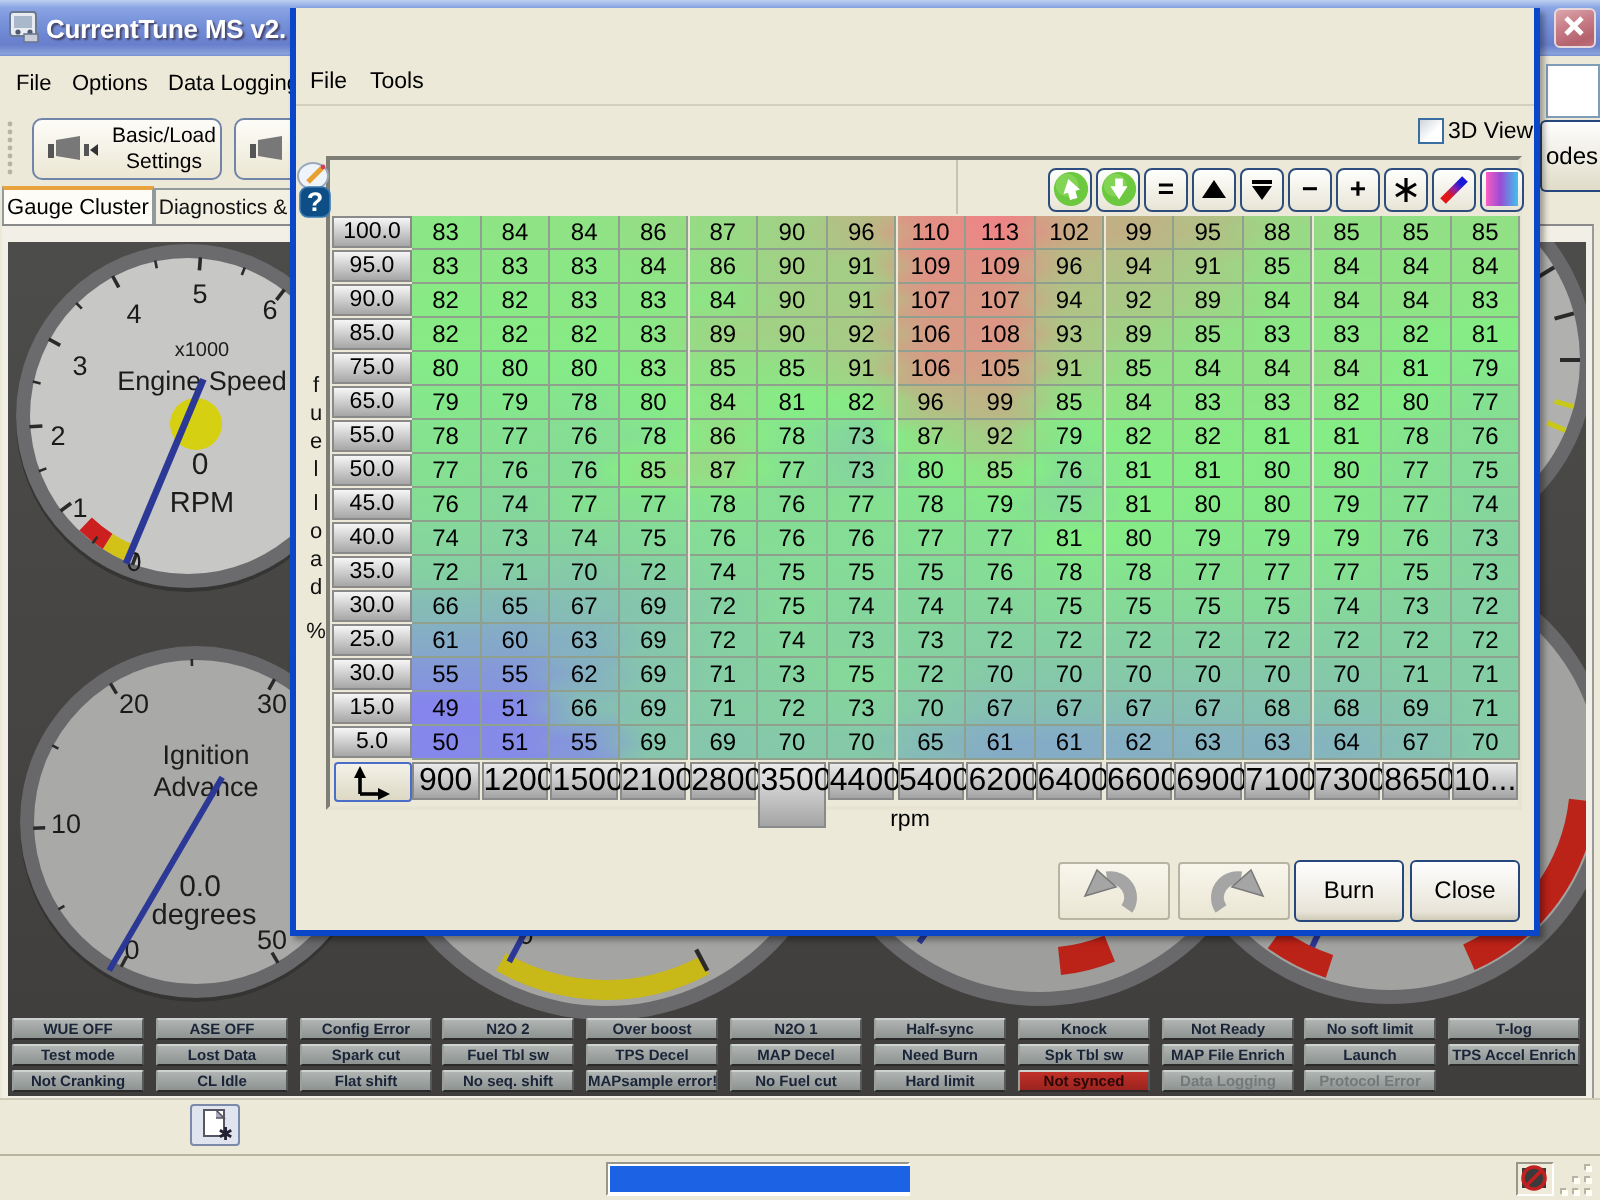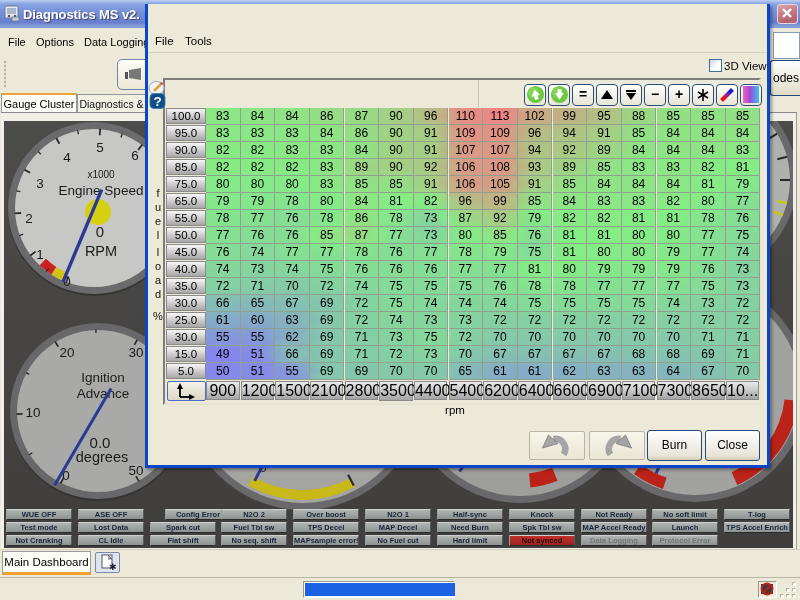--- a/index.html
+++ b/index.html
@@ -81,21 +81,21 @@
 </style></head><body>
 
 <div class="abs" id="mtitle">
   <svg class="abs" style="left:4px;top:5px" width="17" height="17" viewBox="0 0 17 17">
       <rect x="1" y="1" width="13" height="12" rx="1.5" fill="#e8ecf2" stroke="#6a7890"></rect>
       <rect x="3" y="3" width="9" height="6" fill="#aab8cc"></rect>
       <circle cx="5" cy="11" r="1.3" fill="#505a6e"></circle>
       <circle cx="11" cy="11" r="1.3" fill="#505a6e"></circle>
       <rect x="8" y="12" width="7" height="4" fill="#c8ced8" stroke="#6a7890" stroke-width="0.8"></rect>
     </svg>
-  <span class="txt">Diagnostics MS v2.</span>
+  <span class="txt">CurrentTune MS v2.</span>
 </div>
 <div class="abs" id="mclose">
   <svg width="19" height="18">
       <line x1="5" y1="4" x2="13" y2="12" stroke="#fff" stroke-width="2.4"></line>
       <line x1="13" y1="4" x2="5" y2="12" stroke="#fff" stroke-width="2.4"></line>
     </svg>
 </div>
 <div class="abs" id="menubar">
     <span style="left:8px">File</span>
     <span style="left:36px">Options</span>
@@ -106,20 +106,29 @@
       <g fill="#b8b4a4">
         <circle cx="2" cy="2" r="1.2"></circle>
         <circle cx="2" cy="6" r="1.2"></circle>
         <circle cx="2" cy="10" r="1.2"></circle>
         <circle cx="2" cy="14" r="1.2"></circle>
         <circle cx="2" cy="18" r="1.2"></circle>
         <circle cx="2" cy="22" r="1.2"></circle>
         <circle cx="2" cy="26" r="1.2"></circle>
       </g>
     </svg>
+  <div class="tbtn" style="left:16px;width:95px">
+    <svg class="abs" style="left:6px;top:7px" width="28" height="16" viewBox="0 0 28 16">
+        <rect x="1" y="5" width="3" height="7" fill="#555"></rect>
+        <polygon points="5,3 17,1 17,13 5,11" fill="#787878"></polygon>
+        <rect x="19" y="5" width="2.5" height="6" fill="#555"></rect>
+        <polygon points="26,5 22,8 26,11" fill="#333"></polygon>
+      </svg>
+    <div class="lbl">Basic/Load<br>Settings</div>
+  </div>
   <div class="tbtn" style="left:117px;width:95px">
     <svg class="abs" style="left:6px;top:7px" width="28" height="16" viewBox="0 0 28 16">
         <rect x="1" y="5" width="3" height="7" fill="#555"></rect>
         <polygon points="5,3 17,1 17,13 5,11" fill="#787878"></polygon>
       </svg>
   </div>
 </div>
 <div class="abs" id="tabrow">
     <div class="tab1">Gauge Cluster</div>
     <div class="tab2">Diagnostics &amp;</div>
@@ -204,53 +213,52 @@
 <line x1="777.3" y1="200.7" x2="786.9" y2="203.3" stroke="#c8c818" stroke-width="2.5"></line>
 <line x1="773.6" y1="211.3" x2="782.8" y2="215.2" stroke="#c8c818" stroke-width="2.5"></line>
 <line x1="777.3" y1="159.3" x2="786.9" y2="156.7" stroke="#2a2a2a" stroke-width="2"></line>
 <line x1="768.6" y1="138.8" x2="777.1" y2="133.6" stroke="#2a2a2a" stroke-width="2"></line>
 <line x1="780.0" y1="180.0" x2="790.0" y2="180.0" stroke="#2a2a2a" stroke-width="2"></line>
     </svg>
 </div>
 
 <div class="chip" style="left:6px;top:508.5px">WUE OFF</div>
 <div class="chip" style="left:78px;top:508.5px">ASE OFF</div>
-<div class="chip" style="left:165px;top:508.5px">Config Error</div>
+<div class="chip" style="left:150px;top:508.5px">Config Error</div>
 <div class="chip" style="left:221px;top:508.5px">N2O 2</div>
 <div class="chip" style="left:293px;top:508.5px">Over boost</div>
 <div class="chip" style="left:365px;top:508.5px">N2O 1</div>
 <div class="chip" style="left:437px;top:508.5px">Half-sync</div>
 <div class="chip" style="left:509px;top:508.5px">Knock</div>
 <div class="chip" style="left:581px;top:508.5px">Not Ready</div>
 <div class="chip" style="left:652px;top:508.5px">No soft limit</div>
 <div class="chip" style="left:724px;top:508.5px">T-log</div>
 <div class="chip" style="left:6px;top:521.8px">Test mode</div>
 <div class="chip" style="left:78px;top:521.8px">Lost Data</div>
 <div class="chip" style="left:150px;top:521.8px">Spark cut</div>
 <div class="chip" style="left:221px;top:521.8px">Fuel Tbl sw</div>
 <div class="chip" style="left:293px;top:521.8px">TPS Decel</div>
 <div class="chip" style="left:365px;top:521.8px">MAP Decel</div>
 <div class="chip" style="left:437px;top:521.8px">Need Burn</div>
 <div class="chip" style="left:509px;top:521.8px">Spk Tbl sw</div>
-<div class="chip" style="left:581px;top:521.8px">MAP Accel Ready</div>
+<div class="chip" style="left:581px;top:521.8px">MAP File Enrich</div>
 <div class="chip" style="left:652px;top:521.8px">Launch</div>
 <div class="chip" style="left:724px;top:521.8px">TPS Accel Enrich</div>
 <div class="chip" style="left:6px;top:535.1px">Not Cranking</div>
 <div class="chip" style="left:78px;top:535.1px">CL Idle</div>
 <div class="chip" style="left:150px;top:535.1px">Flat shift</div>
 <div class="chip" style="left:221px;top:535.1px">No seq. shift</div>
 <div class="chip" style="left:293px;top:535.1px">MAPsample error!</div>
 <div class="chip" style="left:365px;top:535.1px">No Fuel cut</div>
 <div class="chip" style="left:437px;top:535.1px">Hard limit</div>
 <div class="chip chipred" style="left:509px;top:535.1px">Not synced</div>
 <div class="chip chipdim" style="left:581px;top:535.1px">Data Logging</div>
 <div class="chip chipdim" style="left:652px;top:535.1px">Protocol Error</div>
 
 <div class="abs" id="btabrow">
-  <div id="btab">Main Dashboard</div>
   <div id="btn2"><svg width="23" height="19">
         <rect x="6" y="2" width="10" height="13" fill="#fff" stroke="#556"></rect>
         <polyline points="12,2 16,6 12,6" fill="#aab" stroke="#556" stroke-width="0.8"></polyline>
         <text x="13" y="17" font-size="9" fill="#223">✱</text>
       </svg></div>
 </div>
 <div class="abs" id="statusbar">
   <div class="sfield" style="left:303px;width:152px;padding:0;background:#fff">
       <div style="position:absolute;left:1px;top:1px;width:150px;height:13px;background:#1b62e4"></div>
     </div>
@@ -572,21 +580,21 @@
 <div class="dc" style="left:587.1px;top:363px;width:34.6px;height:17px;background:linear-gradient(180deg, rgba(133,185,185,0.55), rgba(133,185,185,0) 45%, rgba(133,178,191,0) 55%, rgba(133,178,191,0.55)), linear-gradient(90deg, #85b1c1, #85b2bf 45%, #85b2bf 55%, #85b2bf)">63</div>
 <div class="dc" style="left:621.8px;top:363px;width:34.6px;height:17px;background:linear-gradient(180deg, rgba(133,187,183,0.55), rgba(133,187,183,0) 45%, rgba(133,178,191,0) 55%, rgba(133,178,191,0.55)), linear-gradient(90deg, #85b2bf, #85b2bf 45%, #85b2bf 55%, #85b4be)">63</div>
 <div class="dc" style="left:656.5px;top:363px;width:34.6px;height:17px;background:linear-gradient(180deg, rgba(133,188,182,0.55), rgba(133,188,182,0) 45%, rgba(133,182,188,0) 55%, rgba(133,182,188,0.55)), linear-gradient(90deg, #85b4be, #85b6bc 45%, #85b6bc 55%, #85bbb7)">64</div>
 <div class="dc" style="left:691.1px;top:363px;width:34.6px;height:17px;background:linear-gradient(180deg, rgba(133,195,175,0.55), rgba(133,195,175,0) 45%, rgba(133,191,178,0) 55%, rgba(133,191,178,0.55)), linear-gradient(90deg, #85bbb7, #85bfb2 45%, #85bfb2 55%, #85c4ae)">67</div>
 <div class="dc" style="left:725.8px;top:363px;width:34.6px;height:17px;background:linear-gradient(180deg, rgba(133,203,167,0.55), rgba(133,203,167,0) 45%, rgba(133,201,169,0) 55%, rgba(133,201,169,0.55)), linear-gradient(90deg, #85c4ae, #85c9a9 45%, #85c9a9 55%, #85c9a9)">70</div>
 <div class="xh" style="left:206.0px;top:381px;width:33.6px;height:19px">900</div>
 <div class="xh" style="left:240.7px;top:381px;width:33.6px;height:19px">1200</div>
 <div class="xh" style="left:275.3px;top:381px;width:33.6px;height:19px">1500</div>
 <div class="xh" style="left:309.9px;top:381px;width:33.6px;height:19px">2100</div>
 <div class="xh" style="left:344.6px;top:381px;width:33.6px;height:19px">2800</div>
-<div class="xh" style="left:379.2px;top:381px;width:33.6px;height:20px">3500</div>
+<div class="xh" style="left:379.2px;top:381px;width:33.6px;height:33px">3500</div>
 <div class="xh" style="left:413.9px;top:381px;width:33.6px;height:19px">4400</div>
 <div class="xh" style="left:448.5px;top:381px;width:33.6px;height:19px">5400</div>
 <div class="xh" style="left:483.2px;top:381px;width:33.6px;height:19px">6200</div>
 <div class="xh" style="left:517.8px;top:381px;width:33.6px;height:19px">6400</div>
 <div class="xh" style="left:552.5px;top:381px;width:33.6px;height:19px">6600</div>
 <div class="xh" style="left:587.1px;top:381px;width:33.6px;height:19px">6900</div>
 <div class="xh" style="left:621.8px;top:381px;width:33.6px;height:19px">7100</div>
 <div class="xh" style="left:656.5px;top:381px;width:33.6px;height:19px">7300</div>
 <div class="xh" style="left:691.1px;top:381px;width:33.6px;height:19px">8650</div>
 <div class="xh" style="left:725.8px;top:381px;width:33.6px;height:19px">10...</div>

